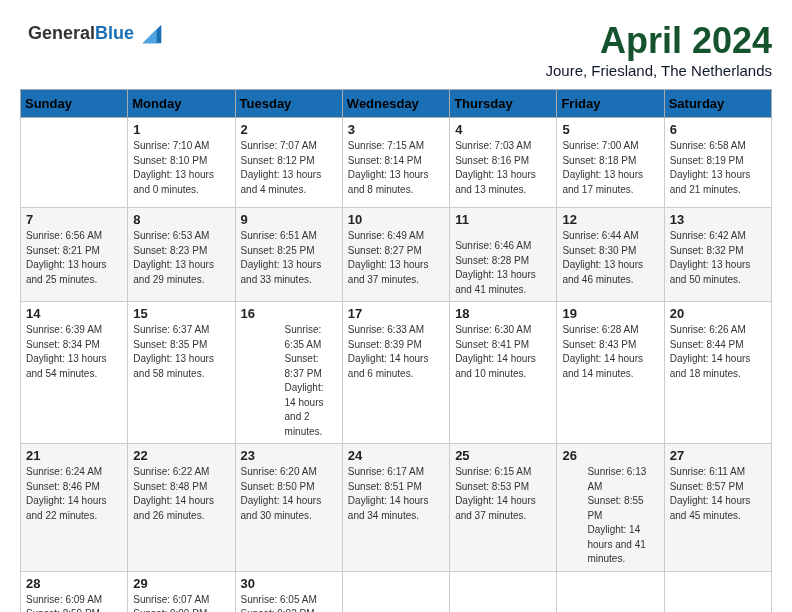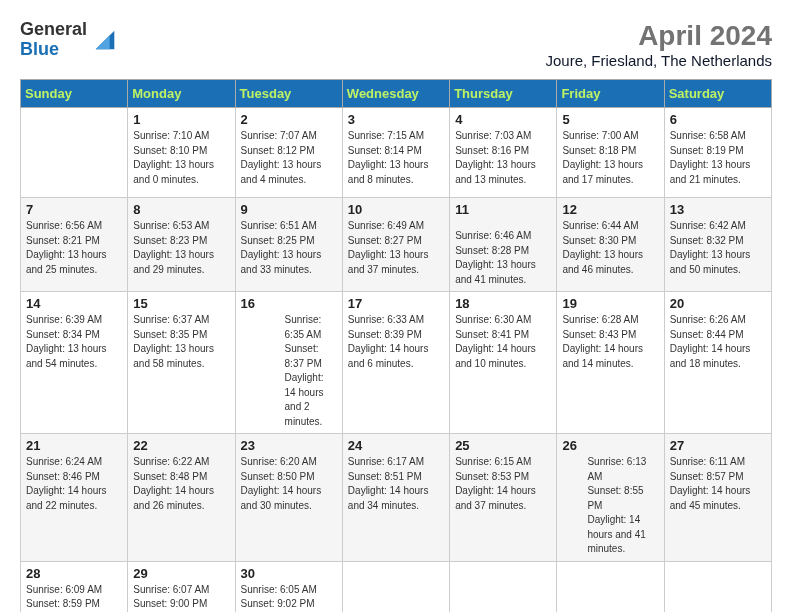--- a/index.html
+++ b/index.html
@@ -15,58 +15,59 @@
       justify-content: space-between;
       align-items: flex-start;
       margin-bottom: 10px;
     }
     .logo {
       display: flex;
       align-items: center;
     }
     .logo-text {
       display: flex;
-      flex-direction: column;
+      flex-direction: row;
       line-height: 1.1;
+      margin-left: 8px;
     }
     .logo-general {
       font-size: 18px;
       font-weight: bold;
       color: #333;
     }
     .logo-blue {
       font-size: 18px;
       font-weight: bold;
       color: #1a6fb5;
     }
     .logo-icon {
       width: 28px;
       height: 28px;
       margin-left: 4px;
     }
     .title-block {
       text-align: right;
     }
     .month-title {
-      font-size: 28px;
-      font-weight: bold;
-      color: #737373;
+      font-size: 36px;
+      font-weight: bold;
+      color: #14532d;
     }
     .location {
       font-size: 15px;
       color: #0f172a;
     }
     .calendar {
       width: 100%;
       border-collapse: collapse;
       font-size: 10.5px;
     }
     .calendar th {
       background-color: #1a6fb5;
-      color: #bef264;
+      color: #000000;
       padding: 6px 4px;
       text-align: left;
       font-size: 13px;
       font-weight: bold;
       border: 1px solid #aaa;
     }
     .calendar td {
       border: 1px solid #ccc;
       vertical-align: top;
       padding: 4px 5px;

